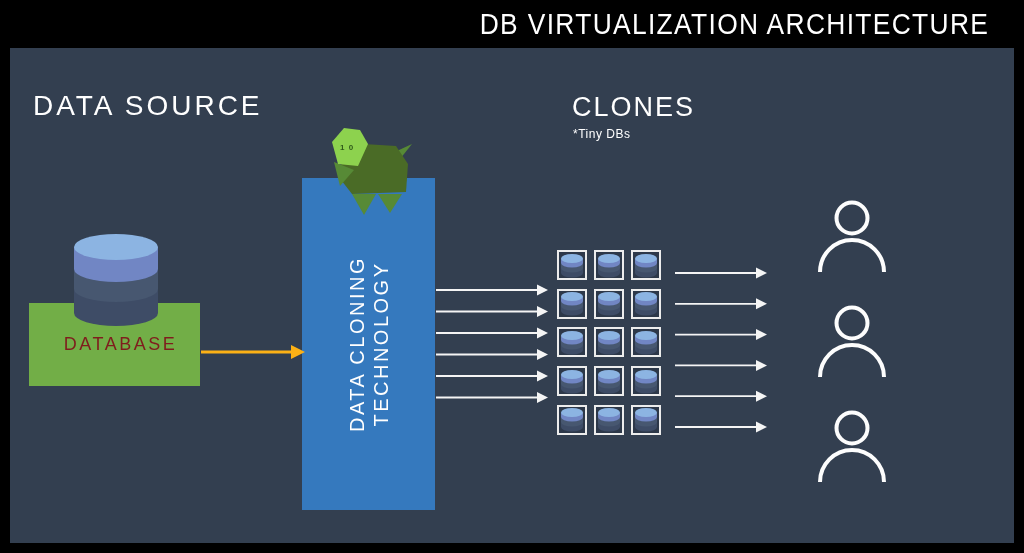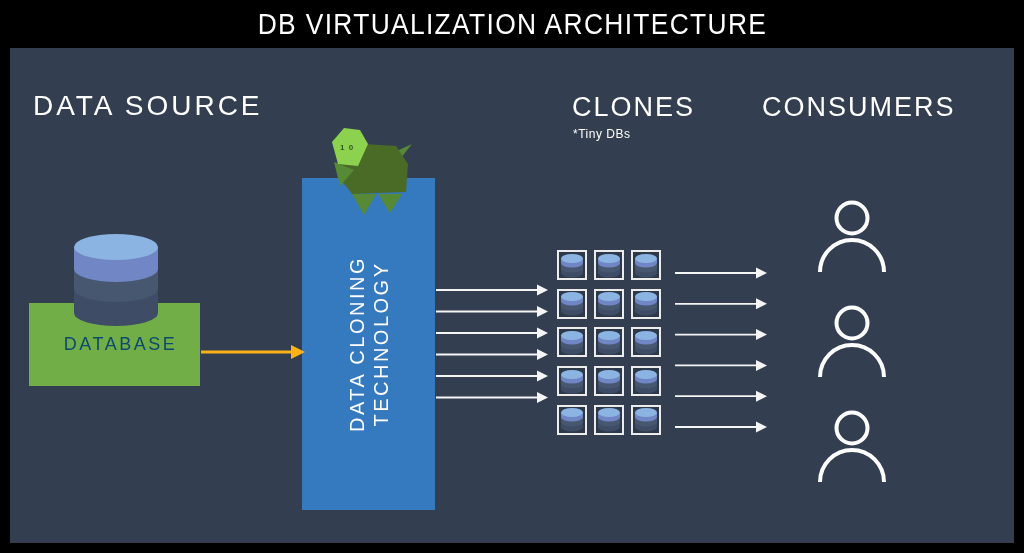--- a/index.html
+++ b/index.html
@@ -7,35 +7,35 @@
     position:relative;width:1024px;height:553px;overflow:hidden;
     background:var(--frame,#000);
     font-family:"Liberation Sans", sans-serif;
     -webkit-font-smoothing:antialiased;
   }
   
   #slide{position:absolute;left:10px;top:48px;width:1004px;height:495px;background:var(--background,#333F50);}
 
   
   #title-bar{position:absolute;left:0;top:0;width:1024px;height:48px;background:var(--frame,#000);
-    display:flex;align-items:center;justify-content:center;}
+    display:flex;align-items:center;justify-content:flex-end;}
   #title-bar .title{color:#fff;font-size:30px;letter-spacing:1.5px;font-weight:400;
     transform:scaleX(0.88);transform-origin:center;white-space:nowrap;}
 
   
   .hdr{position:absolute;color:#fff;font-weight:300;white-space:nowrap;}
   #hdr-data-source{left:33px;top:90px;font-size:28px;letter-spacing:3px;}
   #hdr-clones{left:572px;top:92px;font-size:27px;letter-spacing:2px;}
   #hdr-clones-note{left:573px;top:127px;font-size:12px;letter-spacing:0.5px;font-weight:400;}
   #hdr-consumers{left:762px;top:92px;font-size:27px;letter-spacing:2px;}
 
   
   #database-box{position:absolute;left:29px;top:303px;width:171px;height:83px;
     background:var(--database-box,#72AE47);display:flex;align-items:center;justify-content:center;}
-  #database-box .lbl{color:#0c4a6e;font-size:18px;letter-spacing:2.5px;font-weight:300;margin-left:12px;}
+  #database-box .lbl{color:#7f1d1d;font-size:18px;letter-spacing:2.5px;font-weight:300;margin-left:12px;}
 
   
   #big-db{position:absolute;left:73px;top:233px;}
 
   
   #cloning-box{position:absolute;left:302px;top:178px;width:133px;height:332px;
     background:var(--cloning-box,#3579BE);display:flex;align-items:center;justify-content:center;}
   #cloning-box .rot{transform:rotate(-90deg);transform-origin:center;color:#fff;
     font-size:20px;letter-spacing:2.5px;line-height:1.2;text-align:center;white-space:nowrap;font-weight:300;}
 
@@ -74,21 +74,20 @@
 <div id="frame">
   <div id="slide"></div>
 
   <div id="title-bar">
     <span class="title">DB VIRTUALIZATION ARCHITECTURE</span>
   </div>
 
   <div class="hdr" id="hdr-data-source">DATA SOURCE</div>
   <div class="hdr" id="hdr-clones">CLONES</div>
   <div class="hdr" id="hdr-clones-note">*Tiny DBs</div>
-  <div class="hdr" id="hdr-consumers">CONSUMERS</div>
 
   <div id="database-box">
     <span class="lbl">DATABASE</span>
   </div>
 
   <svg id="big-db" width="86" height="94" viewBox="0 0 86 94">
     <ellipse class="cyl-darker" cx="43" cy="80" rx="42" ry="13"></ellipse>
     <rect class="cyl-darker" x="1" y="56" width="84" height="24"></rect>
     <ellipse class="cyl-dark" cx="43" cy="56" rx="42" ry="13"></ellipse>
     <rect class="cyl-dark" x="1" y="36" width="84" height="20"></rect>

